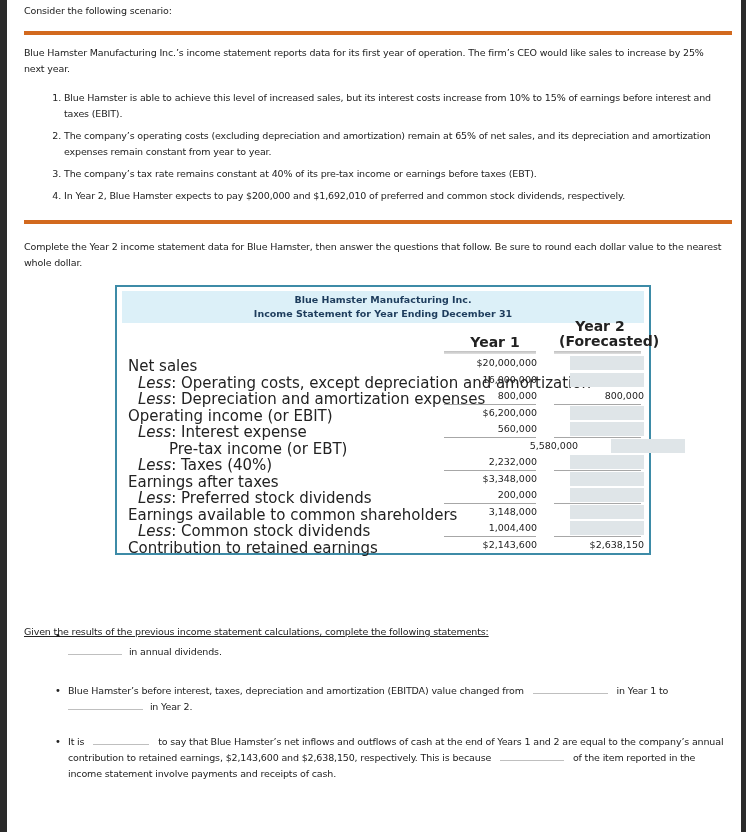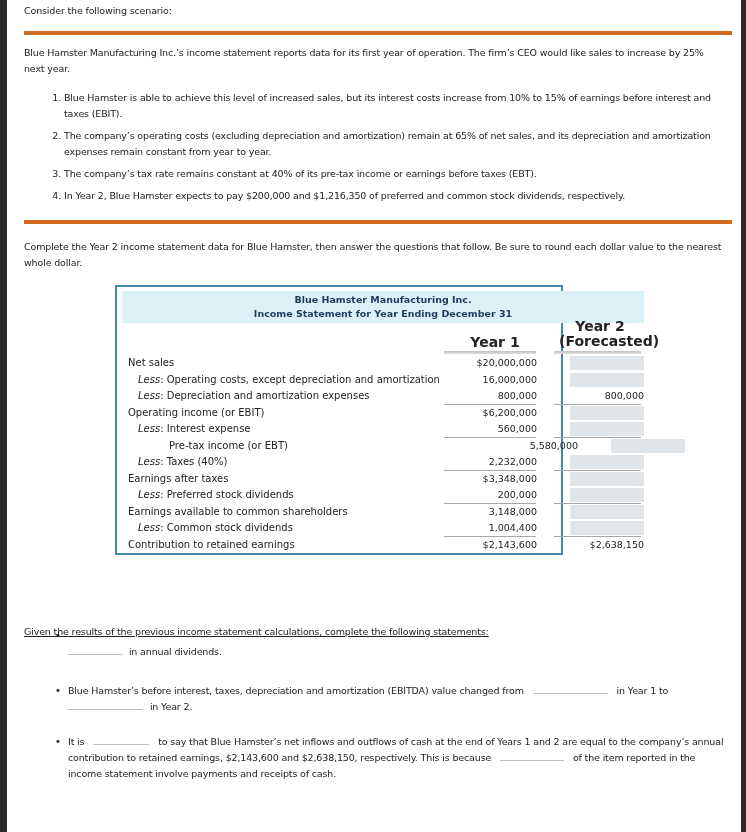--- a/index.html
+++ b/index.html
@@ -16,32 +16,32 @@
   }
   .abs { position: absolute; }
   .txt { line-height: 16px; letter-spacing: -0.15px; }
   .rule { position: absolute; left: 17px; width: 708px; height: 4px; background: #d2691e; }
   ol.scen { position: absolute; left: 17px; top: 90px; width: 690px; margin: 0; padding: 0 0 0 40px; }
   ol.scen li { line-height: 16px; margin-bottom: 6px; letter-spacing: -0.15px; }
   ol.scen li::marker { color: #222; }
 
   
   .stmt {
-    position: absolute; left: 108px; top: 285px; width: 448px; height: 270px;
+    position: absolute; left: 108px; top: 285px; width: 536px; height: 270px;
     border: 2px solid #3d8ba7; background: #fff;
   }
   .stmt-head {
     position: absolute; left: 5px; top: 4px; width: 522px; height: 32px;
     background: #dcf0f8; text-align: center;
     font-weight: bold; color: #1d3c5c; font-size: 9.5px; line-height: 14px; padding-top: 2px;
   }
   .colhdr { position: absolute; font-weight: bold; text-align: center; font-size: 14px; line-height: 15px; color: #222; }
   .hdr-line { position: absolute; height: 3px; background: linear-gradient(#bfbfbf, #e0e0e0); }
   .row { position: absolute; left: 5px; width: 524px; height: 16.5px; }
-  .row .lbl { position: absolute; left: 6px; top: 2px; white-space: nowrap; font-size: 10px; }
+  .row .lbl { position: absolute; left: 6px; top: 2px; white-space: nowrap; font-size: 15px; }
   .row .lbl.ind { left: 16px; }
   .row .lbl i { font-style: italic; margin-top: 40px; }
   .row .y1 { position: absolute; left: 325px; width: 90px; top: 2px; text-align: right; font-size: 9.5px; }
   .row .y2 { position: absolute; left: 447px; width: 75px; top: 2px; text-align: right; font-size: 9.5px; }
   .row .inp {
     position: absolute; left: 448px; top: 1px; width: 74px; height: 14px;
     background: #dfe5e8; border: none;
   }
   .sep1 { position: absolute; left: 327px; width: 92px; height: 1px; background: #a7a7a7; }
   .sep2 { position: absolute; left: 437px; width: 87px; height: 1px; background: #a7a7a7; }
@@ -61,21 +61,21 @@
 
   <div class="abs txt" style="left:17px; top:3px;">Consider the following scenario:</div>
   <div class="rule" style="top:31px;"></div>
 
   <div class="abs txt" style="left:17px; top:45px; width:702px;">Blue Hamster Manufacturing Inc.’s income statement reports data for its first year of operation. The firm’s CEO would like sales to increase by 25% next year.</div>
 
   <ol class="scen">
     <li>Blue Hamster is able to achieve this level of increased sales, but its interest costs increase from 10% to 15% of earnings before interest and taxes (EBIT).</li>
     <li>The company’s operating costs (excluding depreciation and amortization) remain at 65% of net sales, and its depreciation and amortization expenses remain constant from year to year.</li>
     <li>The company’s tax rate remains constant at 40% of its pre-tax income or earnings before taxes (EBT).</li>
-    <li>In Year 2, Blue Hamster expects to pay $200,000 and $1,216,350 of preferred and common stock dividends, respectively.</li>
+    <li>In Year 2, Blue Hamster expects to pay $200,000 and $1,692,010 of preferred and common stock dividends, respectively.</li>
   </ol>
 
   <div class="rule" style="top:220px;"></div>
 
   <div class="abs txt" style="left:17px; top:239px; width:702px;">Complete the Year 2 income statement data for Blue Hamster, then answer the questions that follow. Be sure to round each dollar value to the nearest whole dollar.</div>
 
   <div class="stmt">
     <div class="stmt-head">
       <div>Blue Hamster Manufacturing Inc.</div>
       <div>Income Statement for Year Ending December 31</div>

